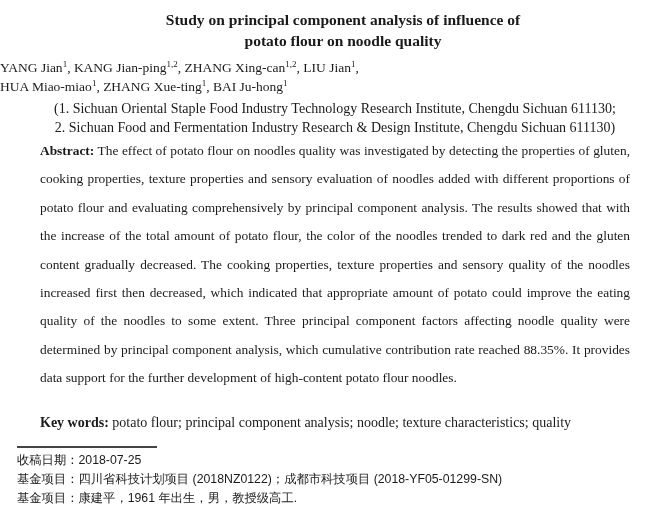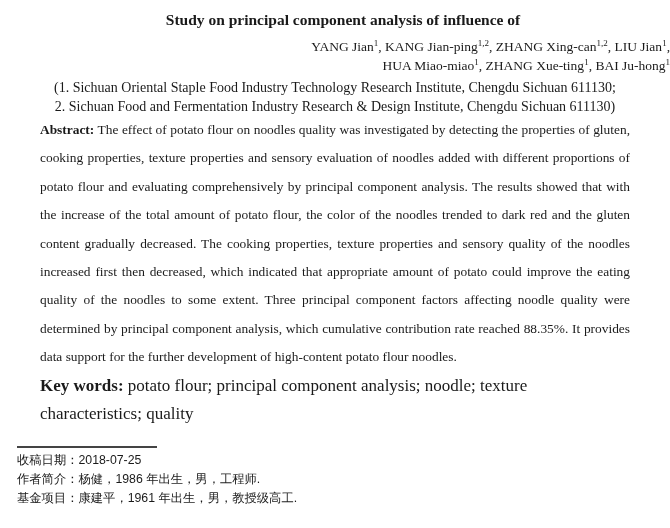--- a/index.html
+++ b/index.html
@@ -15,21 +15,21 @@
     margin-top: 9px;
     text-align: center;
     font-weight: bold;
     font-size: 15.5px;
     line-height: 21px;
     margin-left: 16px;
   }
 
   .authors {
     margin-top: 7px;
-    text-align: right;
+    text-align: left;
     font-size: 13.5px;
     line-height: 19px;
   }
   .authors sup, .authors .sup {
     font-size: 9px;
     vertical-align: super;
     line-height: 0;
   }
 
   .affiliations {
@@ -41,22 +41,22 @@
 
   .abstract-block {
     margin: 0 40px 0 40px;
     font-size: 13.4px;
     line-height: 28.4px;
     text-align: justify;
   }
   .abstract-block b { font-weight: bold; }
 
   .keywords-line {
-    margin: 0 40px;
-    font-size: 17px;
+    margin: 16px 40px;
+    font-size: 14px;
     line-height: 28.4px;
     text-align: left;
   }
   .keywords-line b { font-weight: bold; }
 
   .footnotes {
     position: absolute;
     left: 17px;
     right: 24px;
     top: 437px;
@@ -74,36 +74,37 @@
     white-space: nowrap;
   }
 </style>
 </head>
 <body>
 
 <div class="page">
 
   <div class="paper-title">
     <div>Study on principal component analysis of influence of</div>
+    <div>potato flour on noodle quality</div>
   </div>
 
   <div class="authors">
     <div><span>YANG Jian</span><sup>1</sup><span>, KANG Jian-ping</span><sup>1,2</sup><span>, ZHANG Xing-can</span><sup>1,2</sup><span>, LIU Jian</span><sup>1</sup><span>,</span></div>
     <div><span>HUA Miao-miao</span><sup>1</sup><span>, ZHANG Xue-ting</span><sup>1</sup><span>, BAI Ju-hong</span><sup>1</sup></div>
   </div>
 
   <div class="affiliations">
     <div>(1. Sichuan Oriental Staple Food Industry Technology Research Institute, Chengdu Sichuan 611130;</div>
     <div>2. Sichuan Food and Fermentation Industry Research &amp; Design Institute, Chengdu Sichuan 611130)</div>
   </div>
 
   <p class="abstract-block"><b>Abstract:</b><span> The effect of potato flour on noodles quality was investigated by detecting the properties of gluten, cooking properties, texture properties and sensory evaluation of noodles added with different proportions of potato flour and evaluating comprehensively by principal component analysis. The results showed that with the increase of the total amount of potato flour, the color of the noodles trended to dark red and the gluten content gradually decreased. The cooking properties, texture properties and sensory quality of the noodles increased first then decreased, which indicated that appropriate amount of potato could improve the eating quality of the noodles to some extent. Three principal component factors affecting noodle quality were determined by principal component analysis, which cumulative contribution rate reached 88.35%. It provides data support for the further development of high-content potato flour noodles.</span></p>
 
   <p class="keywords-line"><b>Key words:</b><span> potato flour; principal component analysis; noodle; texture characteristics; quality</span></p>
 
   <div class="footnotes">
     <div class="footnote-rule"></div>
     <div class="footnote-line"><span>收稿日期：</span><span>2018-07-25</span></div>
-    <div class="footnote-line"><span>作者简介：</span><span>杨健，1986 年出生，男，工程师.</span></div>
+    <div class="footnote-line"><span>基金项目：</span><span>四川省科技计划项目 (2018NZ0122)；成都市科技项目 (2018-YF05-01299-SN)</span></div>
     <div class="footnote-line"><span>基金项目：</span><span>康建平，1961 年出生，男，教授级高工.</span></div>
   </div>
 
 </div>
 
 </body></html>

